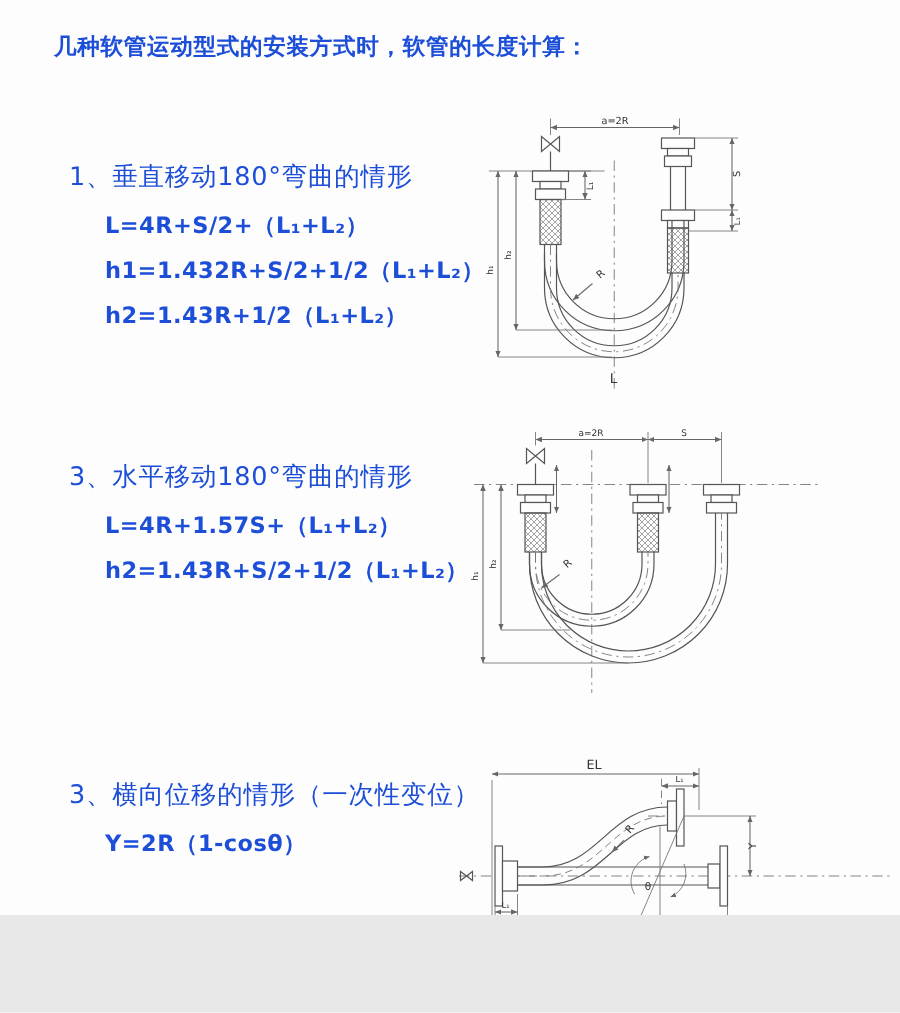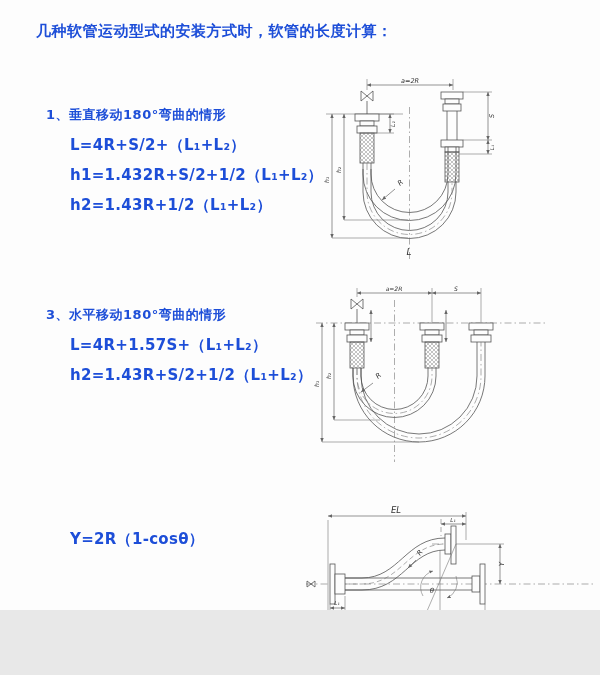--- a/index.html
+++ b/index.html
@@ -1,23 +1,23 @@
 <!DOCTYPE html>
 <html><head>
 <meta charset="utf-8">
 <style>
   html,body{margin:0;padding:0;background:#e8e8e8;}
   .page{position:relative;width:600px;height:610px;background:#fdfdfd;overflow:hidden;
         font-family:"DejaVu Sans","Liberation Sans",sans-serif;color:#1d4ed8;}
   .title{position:absolute;left:36px;top:22px;font-size:15px;font-weight:bold;letter-spacing:.5px;}
   .sec{position:absolute;left:46px;}
-  .sec-heading{font-size:13px;font-weight:bold;letter-spacing:.5px;}
+  .sec-heading{font-size:17px;font-weight:normal;letter-spacing:.5px;}
   .formulas{margin:12px 0 0 24px;}
   .formula{font-size:15px;font-weight:bold;letter-spacing:.3px;line-height:19px;margin-bottom:11px;}
-  .fig{position:absolute;font-style:italic;}
+  .fig{position:absolute;}
   .fig svg{display:block;}
   .fig text{font-family:"DejaVu Sans",sans-serif;fill:#333;font-weight:normal;}
   .ln{stroke:#555;stroke-width:.8;fill:none;}
   .dim{stroke:#666;stroke-width:.7;fill:none;}
   .thin{stroke:#777;stroke-width:.6;fill:none;}
   .cl{stroke:#777;stroke-width:.6;fill:none;stroke-dasharray:7,3,1.5,3;}
   .dsh{stroke:#777;stroke-width:.6;fill:none;stroke-dasharray:5,3;}
   .part{stroke:#555;stroke-width:.8;fill:#fdfdfd;}
 </style>
 </head>
@@ -38,20 +38,21 @@
 
   <div class="sec" style="top:306px">
     <div class="sec-heading">3、水平移动180°弯曲的情形</div>
     <div class="formulas">
       <div class="formula">L=4R+1.57S+（L₁+L₂）</div>
       <div class="formula">h2=1.43R+S/2+1/2（L₁+L₂）</div>
     </div>
   </div>
 
   <div class="sec" style="top:518px">
+    <div class="sec-heading">3、横向位移的情形（一次性变位）</div>
     <div class="formulas">
       <div class="formula">Y=2R（1-cosθ）</div>
     </div>
   </div>
 
   <div class="fig" style="left:308px;top:74px;width:290px;height:195px">
     <svg viewBox="0 0 290 195" width="290" height="195">
       <defs>
         <marker id="ar1" viewBox="0 0 8 8" refX="7" refY="4" markerWidth="7" markerHeight="7" orient="auto-start-reverse">
           <path d="M0,1 L7,4 L0,7 z" fill="#666"></path>

